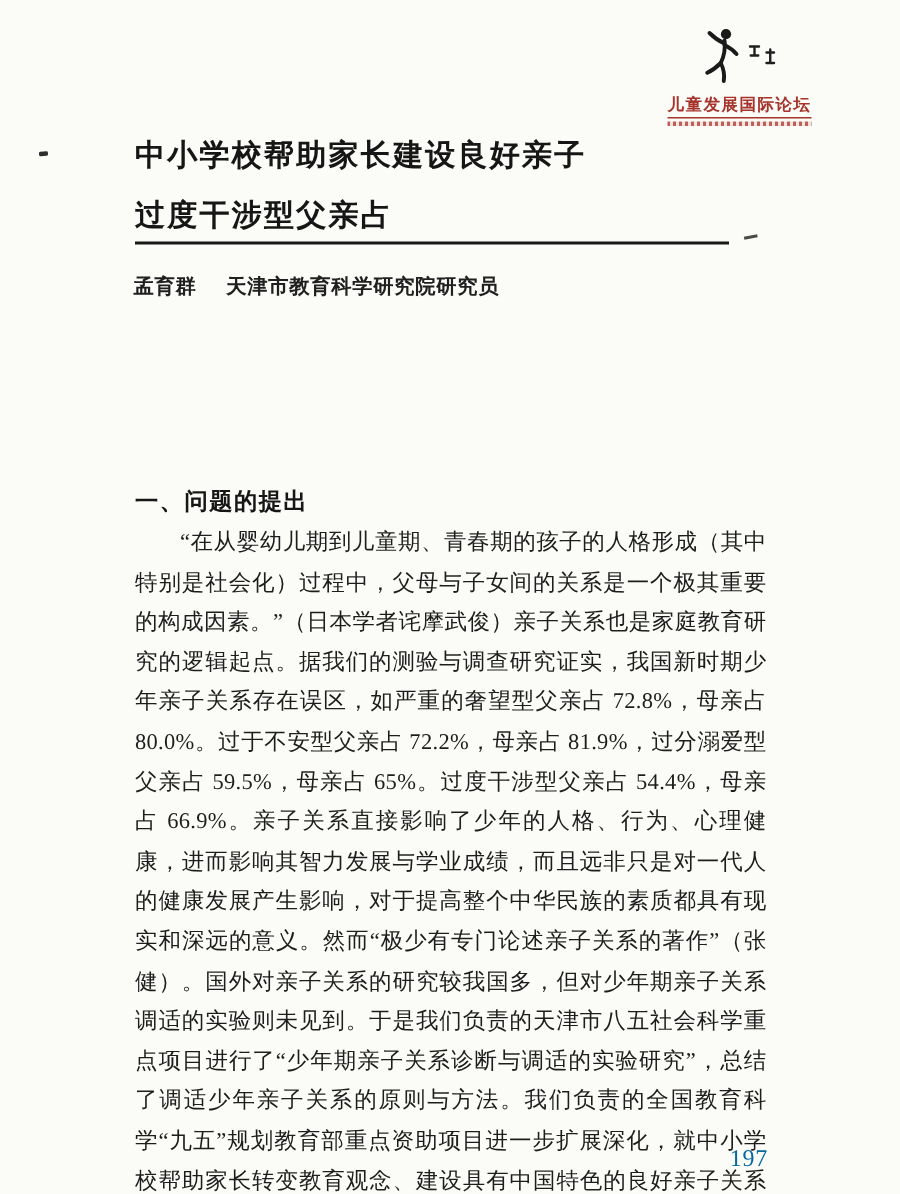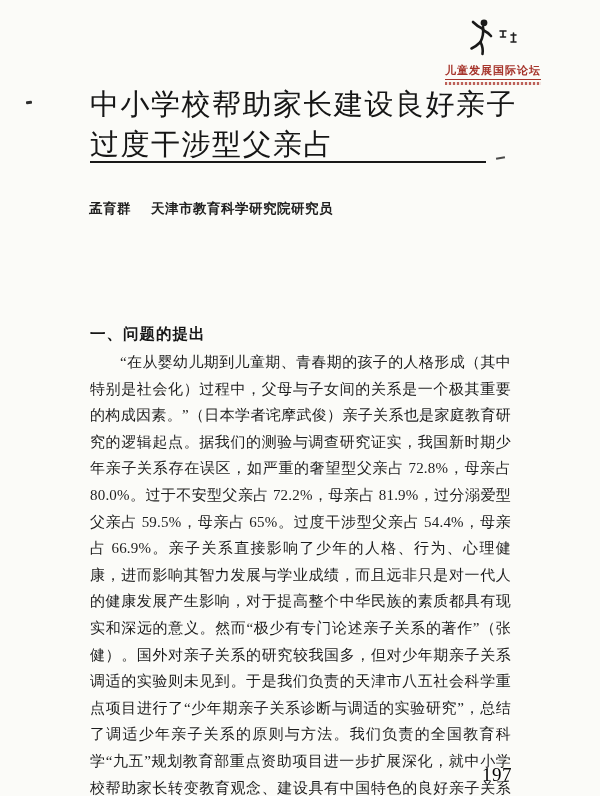--- a/index.html
+++ b/index.html
@@ -57,22 +57,22 @@
     background: #2e2e2e;
     transform: rotate(-6deg);
     border-radius: 1px;
   }
 
   
   .title {
     position: absolute;
     left: 90px; top: 84px;
     width: 440px;
-    font-size: 29px;
-    font-weight: 400;
+    font-size: 20px;
+    font-weight: 700;
     line-height: 40px;
     letter-spacing: 1.5px;
     color: #161616;
   }
   .title-rule {
     position: absolute;
     left: 90px; top: 161px;
     width: 396px; height: 2px;
     background: #191919;
   }
@@ -80,21 +80,21 @@
     position: absolute;
     left: 496px; top: 157px;
     width: 9px; height: 2px;
     background: #4a4a4a;
     transform: rotate(-10deg);
   }
 
   
   .byline {
     position: absolute;
-    left: 89px; top: 200px;
+    left: 89px; top: 182px;
     font-size: 13.5px;
     color: #202020;
     letter-spacing: 0.5px;
     white-space: nowrap;
   }
   .byline .author-name {
     font-weight: 700;
     margin-right: 16px;
   }
   .byline .author-affiliation {
@@ -123,23 +123,23 @@
     letter-spacing: 0.2px;
     text-align: justify;
     text-indent: 2em;
     color: #1d1d1d;
   }
 
   
   .page-number {
     position: absolute;
     right: 88px; top: 764px;
-    font-size: 19px;
+    font-size: 16px;
     letter-spacing: 0.5px;
-    color: #000000;
+    color: #0369a1;
   }
 </style>
 </head>
 <body>
 
 <div class="sheet">
 
   <div class="logo-block">
     <div class="logo-figure-wrap">
       <svg width="52" height="42" viewBox="0 0 52 42" aria-hidden="true">

